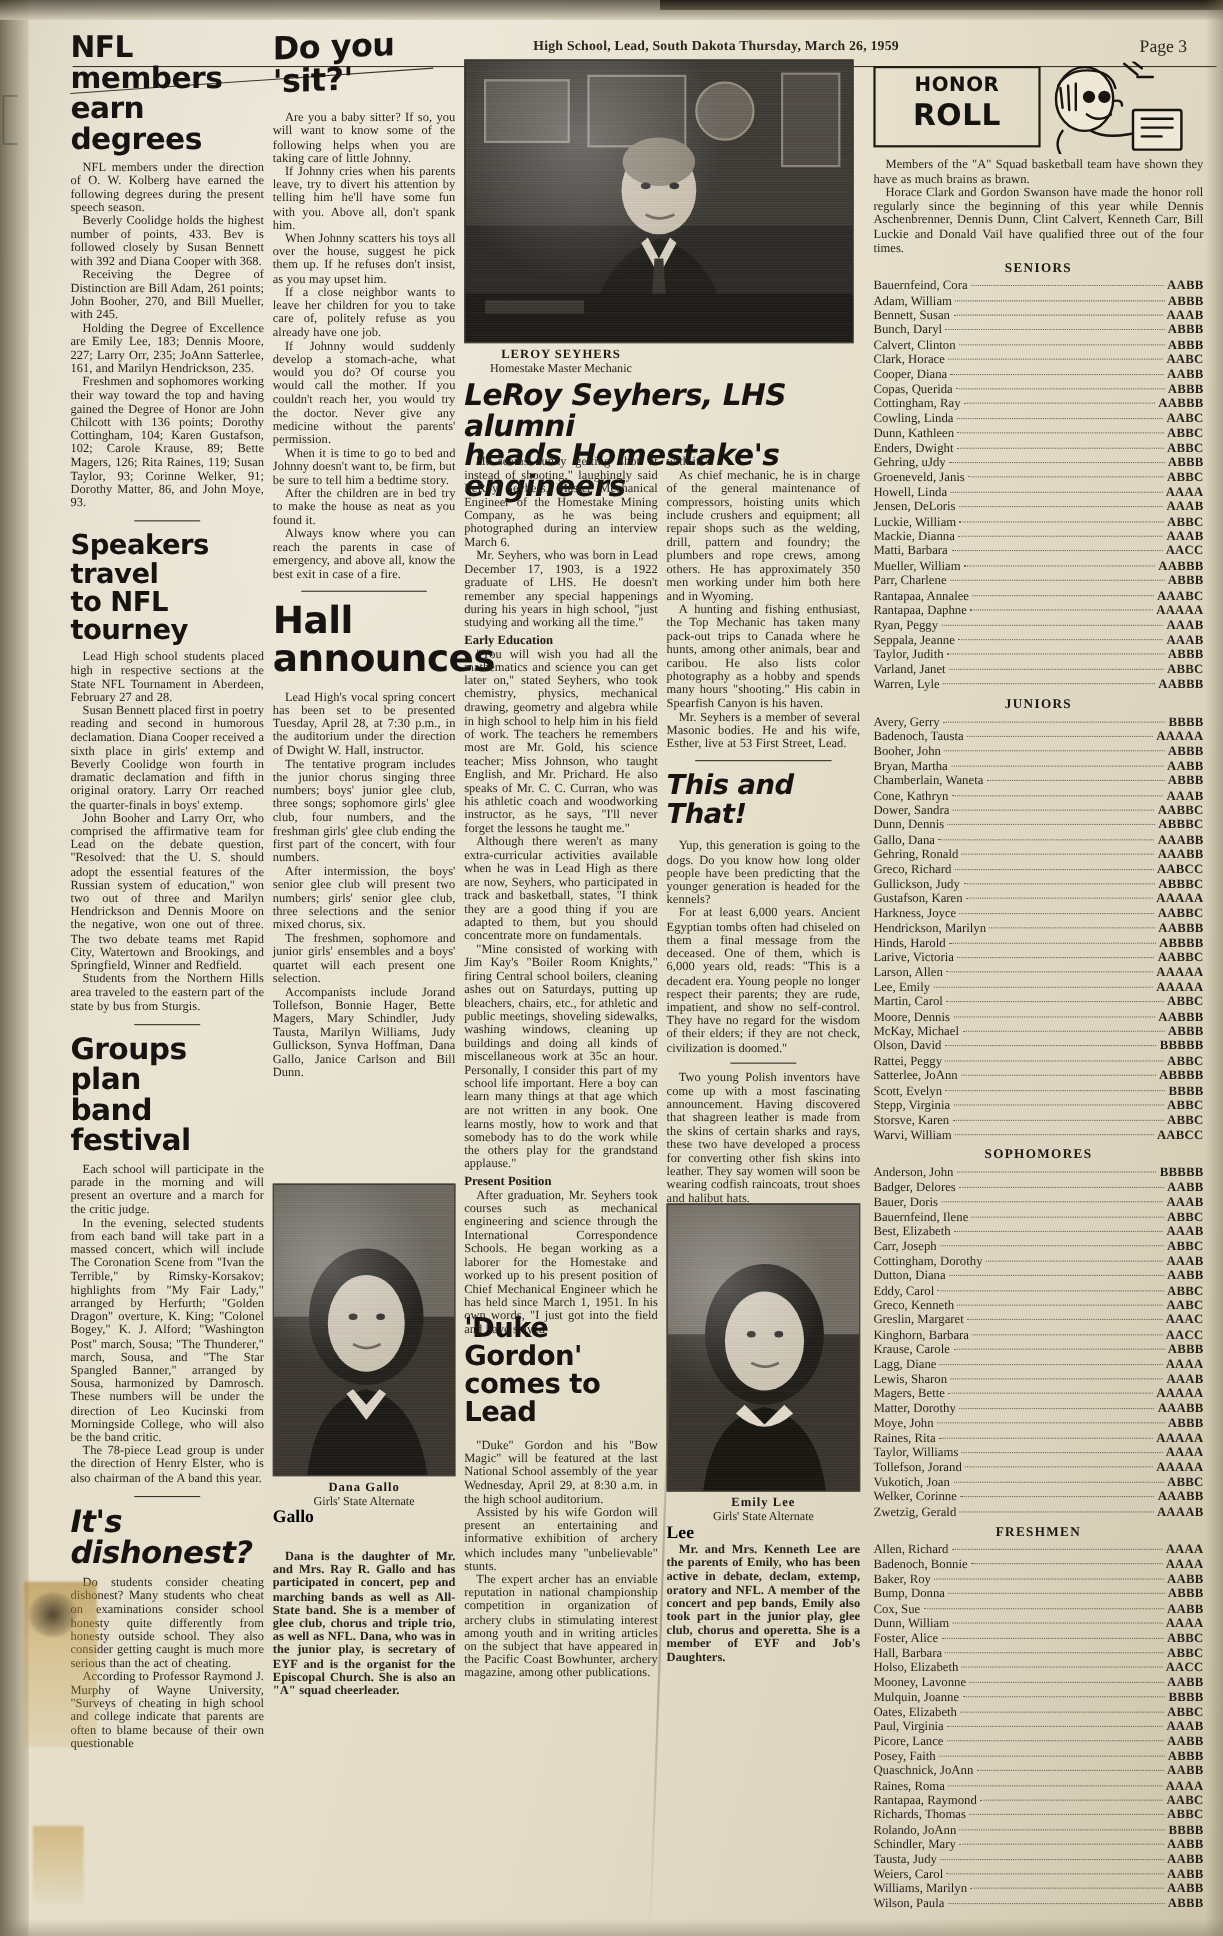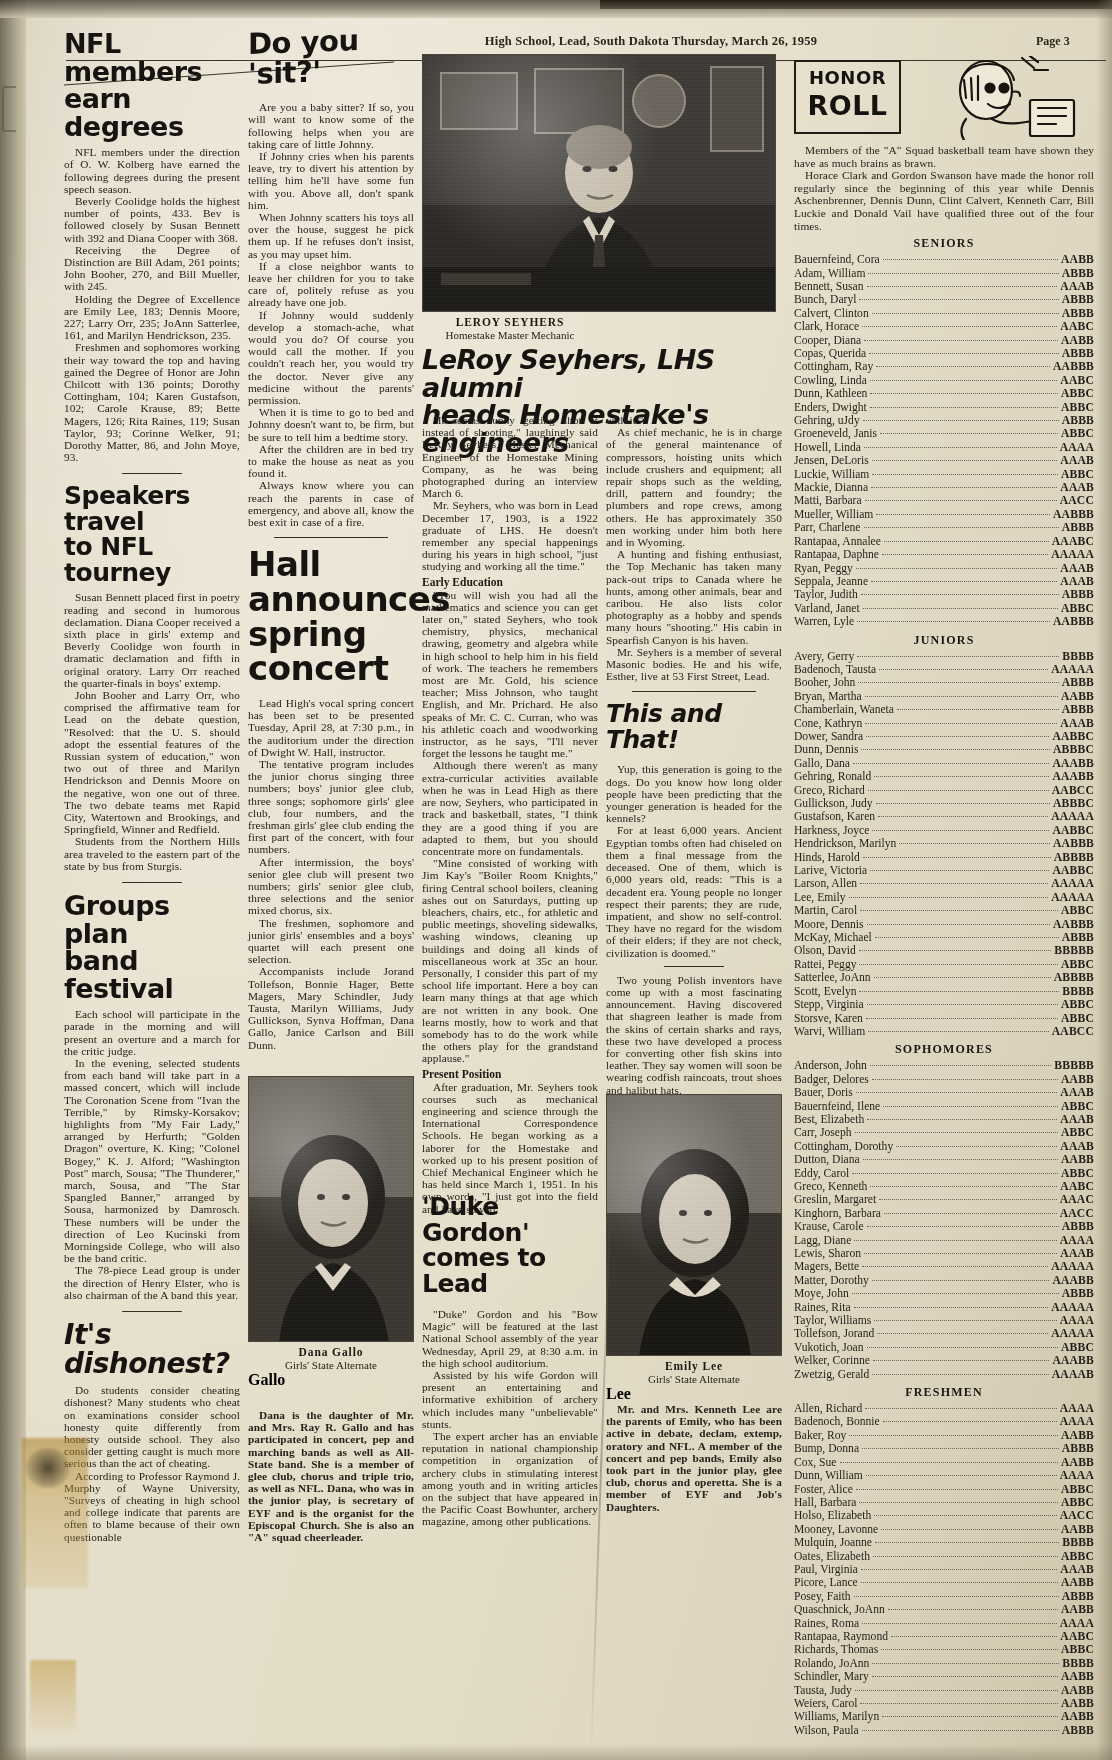--- a/index.html
+++ b/index.html
@@ -41,22 +41,22 @@
     position:absolute; left:26px; top:16px; width:1070px; height:1738px;
     padding:0;
   }
   
   .masthead{
     position:absolute; left:345px; top:18px; width:560px;
     text-align:center; font-size:12.5px; letter-spacing:.2px;
     color:#2a261d; font-family:"Liberation Serif", serif; font-weight:600;
   }
   .pageno{
-    position:absolute; left:1010px; top:18px; font-size:12px; color:#2a261d;
-    font-family:"Liberation Serif", serif; font-weight:700;text-align:center;
+    position:absolute; left:1010px; top:18px; font-size:16px; color:#2a261d;
+    font-family:"Liberation Serif", serif; font-weight:400;text-align:center;
   }
   .rule-top{
     position:absolute;left:40px;top:44px;width:1040px;height:0;
     border-top:1.6px solid #3a3529;
   }
   .rule-curve{
     position:absolute;left:38px;top:12px;width:330px;height:46px;
     border-bottom:1.8px solid #3a3529;border-radius:0 0 0 0;
     transform:skewY(-4deg);
   }
@@ -132,21 +132,21 @@
   }
   .cap-sub{
     text-align:center;font-family:"Liberation Serif",serif;
     font-size:11px;color:#26231c;margin-top:1px;
   }
   
   .hrbox{
     position:relative; width:300px; height:82px; margin-bottom:6px;
   }
   .hrbox .tag{
-    position:absolute;left:0;top:4px;width:107px;height:74px;
+    position:absolute;left:0;top:4px;width:152px;height:74px;
     border:2.5px solid #1f1c16; background:transparent;
   }
   .hrbox .tagtxt1, .hrbox .tagtxt2{
     font-family:"DejaVu Sans",sans-serif;font-weight:700;color:#15130f;
     text-align:center;letter-spacing:.5px;line-height:1;
   }
   .hrbox .tagtxt1{ font-size:18px; margin-top:7px; }
   .hrbox .tagtxt2{ font-size:27px; margin-top:5px; }
   .hrbox .cartoon{ position:absolute;left:136px;top:0;width:164px;height:84px;}
   
@@ -224,20 +224,21 @@
       <p class="bt">Receiving the Degree of Distinction are Bill Adam, 261 points; John Booher, 270, and Bill Mueller, with 245.</p>
       <p class="bt">Holding the Degree of Excellence are Emily Lee, 183; Dennis Moore, 227; Larry Orr, 235; JoAnn Satterlee, 161, and Marilyn Hendrickson, 235.</p>
       <p class="bt">Freshmen and sophomores working their way toward the top and having gained the Degree of Honor are John Chilcott with 136 points; Dorothy Cottingham, 104; Karen Gustafson, 102; Carole Krause, 89; Bette Magers, 126; Rita Raines, 119; Susan Taylor, 93; Corinne Welker, 91; Dorothy Matter, 86, and John Moye, 93.</p>
 
       <hr class="sep-short">
 
       <h2 class="hl hl-thin">
         <span>Speakers travel</span><br>
         <span>to NFL tourney</span>
       </h2>
+      <p class="bt">Lead High school students placed high in respective sections at the State NFL Tournament in Aberdeen, February 27 and 28.</p>
       <p class="bt">Susan Bennett placed first in poetry reading and second in humorous declamation. Diana Cooper received a sixth place in girls' extemp and Beverly Coolidge won fourth in dramatic declamation and fifth in original oratory. Larry Orr reached the quarter-finals in boys' extemp.</p>
       <p class="bt">John Booher and Larry Orr, who comprised the affirmative team for Lead on the debate question, "Resolved: that the U. S. should adopt the essential features of the Russian system of education," won two out of three and Marilyn Hendrickson and Dennis Moore on the negative, won one out of three. The two debate teams met Rapid City, Watertown and Brookings, and Springfield, Winner and Redfield.</p>
       <p class="bt">Students from the Northern Hills area traveled to the eastern part of the state by bus from Sturgis.</p>
 
       <hr class="sep-short">
 
       <h2 class="hl hl-thin" style="font-size:27px;">
         <span>Groups plan</span><br>
         <span>band festival</span>
       </h2>
@@ -261,21 +262,20 @@
       <p class="bt">If a close neighbor wants to leave her children for you to take care of, politely refuse as you already have one job.</p>
       <p class="bt">If Johnny would suddenly develop a stomach-ache, what would you do? Of course you would call the mother. If you couldn't reach her, you would try the doctor. Never give any medicine without the parents' permission.</p>
       <p class="bt">When it is time to go to bed and Johnny doesn't want to, be firm, but be sure to tell him a bedtime story.</p>
       <p class="bt">After the children are in bed try to make the house as neat as you found it.</p>
       <p class="bt">Always know where you can reach the parents in case of emergency, and above all, know the best exit in case of a fire.</p>
 
       <hr class="sep">
 
       <h2 class="hl hl-cond">
         <span>Hall announces</span><br>
-        <span>spring concert</span>
       </h2>
       <div style="height:5px"></div>
       <p class="bt">Lead High's vocal spring concert has been set to be presented Tuesday, April 28, at 7:30 p.m., in the auditorium under the direction of Dwight W. Hall, instructor.</p>
       <p class="bt">The tentative program includes the junior chorus singing three numbers; boys' junior glee club, three songs; sophomore girls' glee club, four numbers, and the freshman girls' glee club ending the first part of the concert, with four numbers.</p>
       <p class="bt">After intermission, the boys' senior glee club will present two numbers; girls' senior glee club, three selections and the senior mixed chorus, six.</p>
       <p class="bt">The freshmen, sophomore and junior girls' ensembles and a boys' quartet will each present one selection.</p>
       <p class="bt">Accompanists include Jorand Tollefson, Bonnie Hager, Bette Magers, Mary Schindler, Judy Tausta, Marilyn Williams, Judy Gullickson, Synva Hoffman, Dana Gallo, Janice Carlson and Bill Dunn.</p>
     </div>
 
     <div class="col col2" style="top:1060px;">

